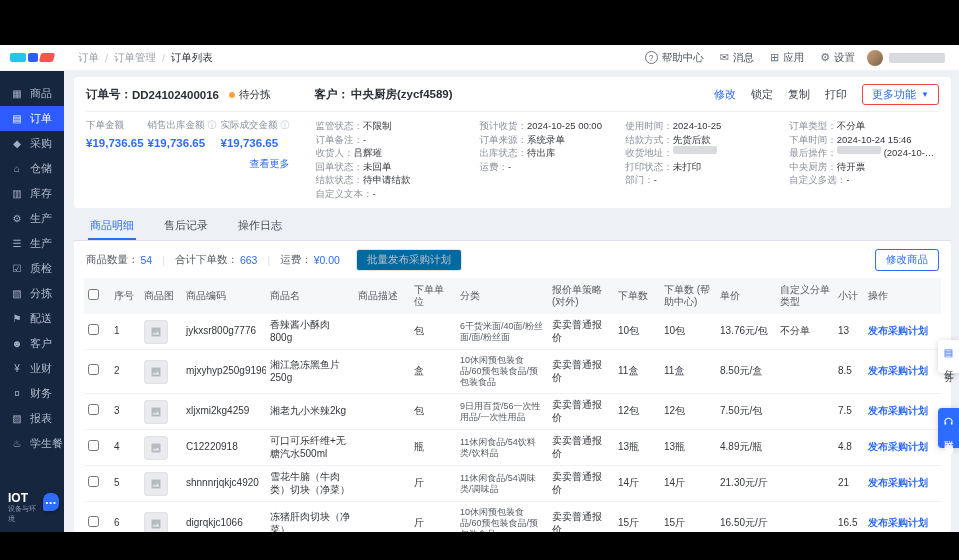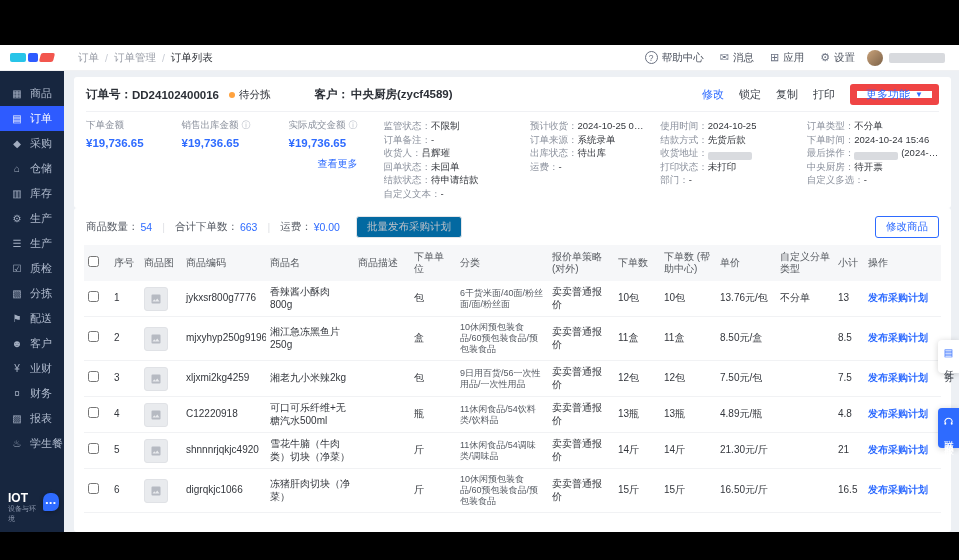--- a/index.html
+++ b/index.html
@@ -54,37 +54,37 @@
   
   .order-card{ background:#fff; border-radius:3px; padding:7px 12px 8px; flex:0 0 auto; }
   .order-head{ display:flex; align-items:center; font-size:11.5px; color:#2b2f36; }
   .oh-b{ font-weight:bold; }
   .status{ display:flex; align-items:center; gap:4px; margin-left:10px; font-size:10.5px; }
   .dot{ width:6px; height:6px; border-radius:50%; background:#ffa23e; }
   .oh-cust{ margin-left:44px; display:flex; gap:2px; }
   .oh-actions{ margin-left:auto; display:flex; align-items:center; gap:15px; }
   .txt-btn{ background:none; border:none; font-size:11px; color:#3a3f47; cursor:pointer; padding:0; }
   .txt-btn.primary{ color:#2e6bff; }
-  .more-btn{ border:7px solid #ef4444; color:#2e6bff; background:#fff; font-size:11px;
+  .more-btn{ border:1px solid #ef4444; color:#2e6bff; background:#fff; font-size:11px;
              border-radius:3px; height:21px; padding:0 9px; display:flex; align-items:center;
              gap:5px; cursor:pointer; }
   .chev{ font-size:8px; }
   .divider{ height:1px; background:#f0f1f4; margin:6px 0 7px; }
 
   .order-info{ display:flex; gap:26px; }
-  .amounts{ display:flex; gap:38px; flex:0 0 auto; }
+  .amounts{ display:flex; gap:4px; flex:0 0 auto; }
   .amt-label{ font-size:9.5px; color:#8a909c; display:flex; gap:3px; align-items:center; }
   .info-i{ font-size:9px; color:#b9bec8; }
   .amt-value{ font-size:11.5px; color:#2e6bff; font-weight:bold; margin-top:5px; }
   .amounts-wrap{ display:flex; flex-direction:column; }
   .view-more{ margin-top:8px; align-self:flex-end; font-size:10px; color:#2e6bff; cursor:pointer; }
 
   .info-grid{ flex:1; display:grid; grid-template-columns:1.25fr 1.1fr 1.25fr 1.25fr; column-gap:14px; }
   .icol{ min-width:0; }
-  .f{ display:flex; align-items:flex-end; font-size:9.5px; line-height:13.5px; white-space:nowrap; overflow:hidden; }
+  .f{ display:flex; align-items:flex-start; font-size:9.5px; line-height:13.5px; white-space:nowrap; overflow:hidden; }
   .f-l{ color:#8a909c; flex:0 0 auto; }
   .f-v{ color:#33363c; overflow:hidden; text-overflow:ellipsis; }
   .blur-box{ display:inline-block; width:44px; height:8px; background:#d9dbdf; border-radius:2px; margin-right:3px; flex:0 0 auto; }
 
   
   .tab-strip{ display:flex; gap:26px; padding:0 14px; margin-top:6px;
               border-bottom:1px solid #dfe2e8; flex:0 0 auto; }
   .tab{ font-size:11px; color:#4a4f58; padding:4px 2px 5px; cursor:pointer;
         border-bottom:2px solid transparent; }
   .tab.active{ color:#2e6bff; border-bottom-color:#2e6bff; }
@@ -408,20 +408,25 @@
                 <div class="f">
     <span class="f-l">自定义多选：</span>
 
     <span class="f-v">-</span>
   </div>
               </div>
             </div>
         </div>
       </div>
 
+      <div class="tab-strip">
+          <div class="tab active">商品明细</div>
+          <div class="tab">售后记录</div>
+          <div class="tab">操作日志</div>
+        </div>
 
       <div class="content-card">
         <div class="toolbar">
           <span style="display:flex;align-items:center;">
               <span class="stat">
     <span>商品数量：</span>
     <span class="stat-v">54</span>
   </span>
               <span class="stat-sep">|</span>
               <span class="stat">

